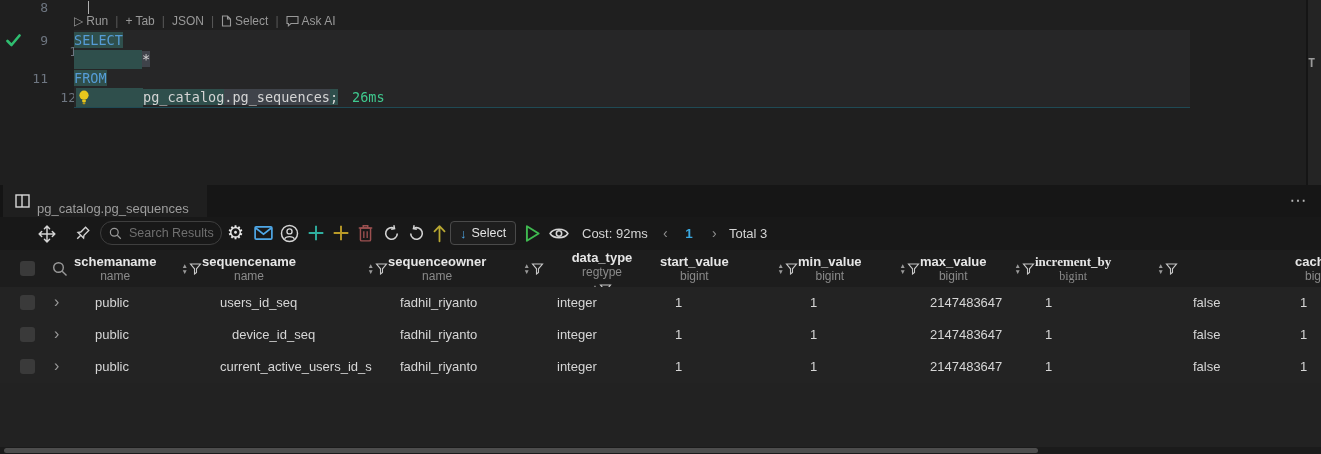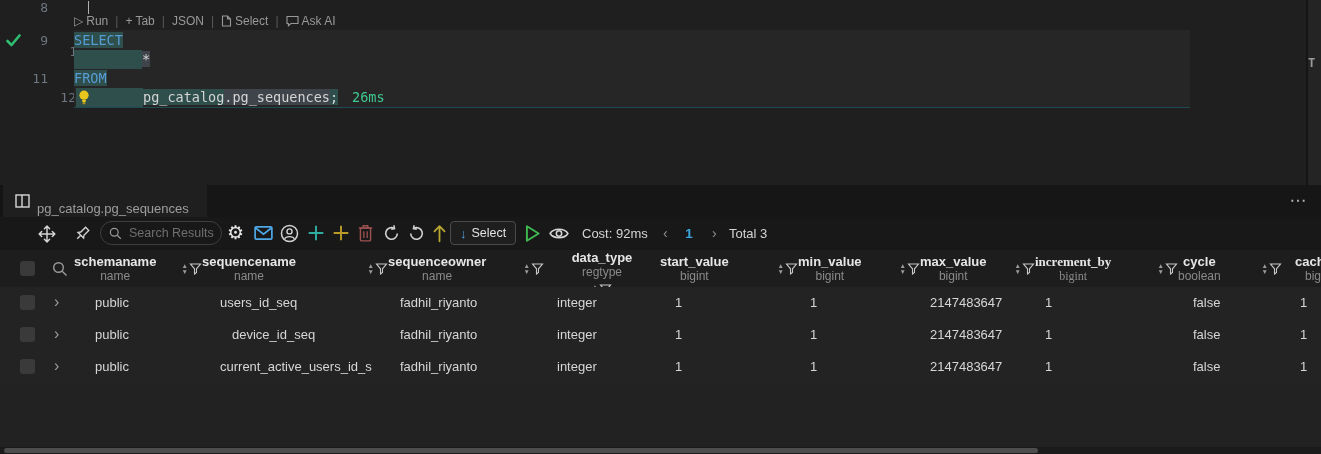--- a/index.html
+++ b/index.html
@@ -393,37 +393,20 @@
               <span>▲</span>
               <span>▼</span>
             </span>
             <span>
               <svg width="13" height="13" viewBox="0 0 13 13">
                 <path d="M1.5 2h10L7.5 6.8v3.7l-2 1.5V6.8z" fill="none" stroke="#c8c8c8" stroke-width="1.1"></path>
               </svg>
             </span>
           </div>
       </div>
-      <div class="abs hcell" style="left:1178px;width:104px;">
-        <div class="htxt">
-            <span class="hname">cycle</span>
-            <span class="htype">boolean</span>
-          </div>
-        <div class="hicons">
-            <span class="sortstack">
-              <span>▲</span>
-              <span>▼</span>
-            </span>
-            <span>
-              <svg width="13" height="13" viewBox="0 0 13 13">
-                <path d="M1.5 2h10L7.5 6.8v3.7l-2 1.5V6.8z" fill="none" stroke="#c8c8c8" stroke-width="1.1"></path>
-              </svg>
-            </span>
-          </div>
-      </div>
       <span class="abs hname" style="left:1295px;top:4px;">cache_size</span>
       <span class="abs htype" style="left:1305px;top:19px;">bigint</span>
     </div>
 
     <div class="abs gridbody">
       <div class="abs grow" style="top:0;">
         <div class="abs checkbox" style="left:20px;top:8px;"></div>
         <span class="abs rchev">›</span>
         <span class="abs gcell" style="left:95px;">public</span>
         <span class="abs gcell" style="left:220px;width:172px;overflow:hidden;">users_id_seq</span>

